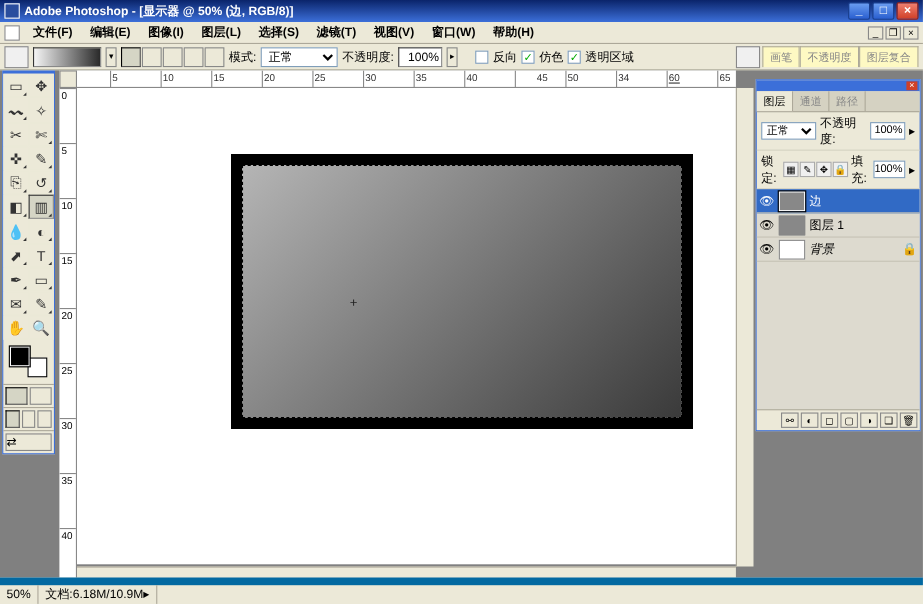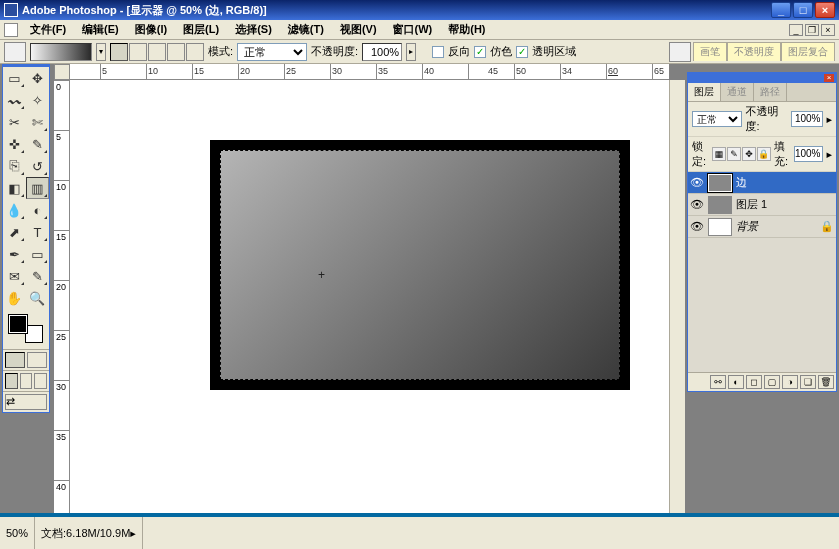--- a/index.html
+++ b/index.html
@@ -78,21 +78,21 @@
 .layer.sel { background: #316ac5; color: #fff; }
 .eye { width: 14px; height: 14px; display: flex; align-items: center; justify-content: center; font-size: 11px; }
 .thumb { width: 24px; height: 18px; border: 1px solid #888; background: #888; }
 .thumb.white { background: #fff; }
 .layer.sel .thumb { border-color: #fff; outline: 1px solid #000; }
 .panelftr { display: flex; justify-content: flex-end; padding: 2px; gap: 2px; border-top: 1px solid #aca899; background: #ece9d8; }
 .pfbtn { width: 16px; height: 14px; border: 1px solid #888; background: #ece9d8; font-size: 9px; display: flex; align-items: center; justify-content: center; cursor: pointer; }
 .lockicons { display: flex; gap: 1px; }
 .lockicons span { width: 14px; height: 14px; border: 1px solid #aaa; background: #f0f0f0; font-size: 9px; display: flex; align-items: center; justify-content: center; }
 
-.statusbar { position: absolute; left: 0; right: 0; bottom: 0; height: 36px; background: #ece9d8; border-top: 4px solid #0369a1; display: flex; align-items: center; font-size: 10px; }
+.statusbar { position: absolute; left: 0; right: 0; bottom: 0; height: 24px; background: #ece9d8; border-top: 7px solid #0369a1; display: flex; align-items: center; font-size: 10px; }
 .statusbar .cell { padding: 0 6px; border-right: 1px inset #aca899; height: 100%; display: flex; align-items: center; }
 </style>
 </head>
 <body>
 
 <div class="titlebar">
   <div class="icon"></div>
   <div class="title">Adobe Photoshop - [显示器 @ 50% (边, RGB/8)]</div>
   <div class="winbtns">
     <div class="winbtn">_</div>

